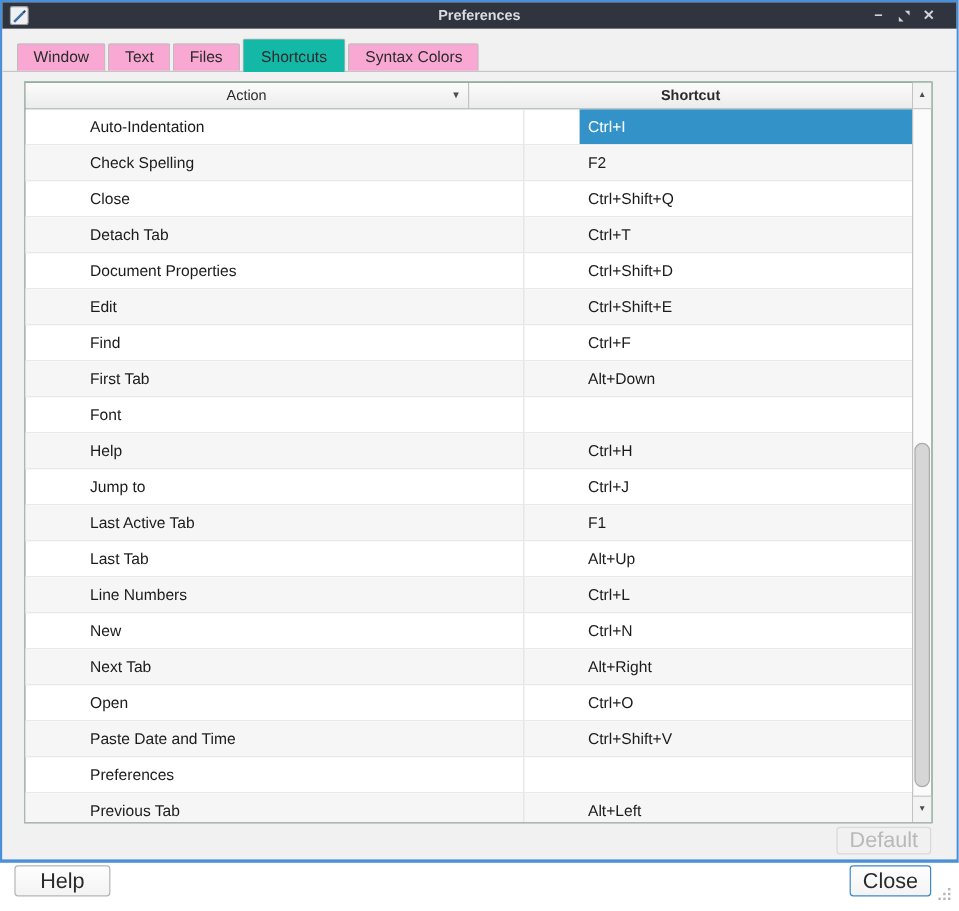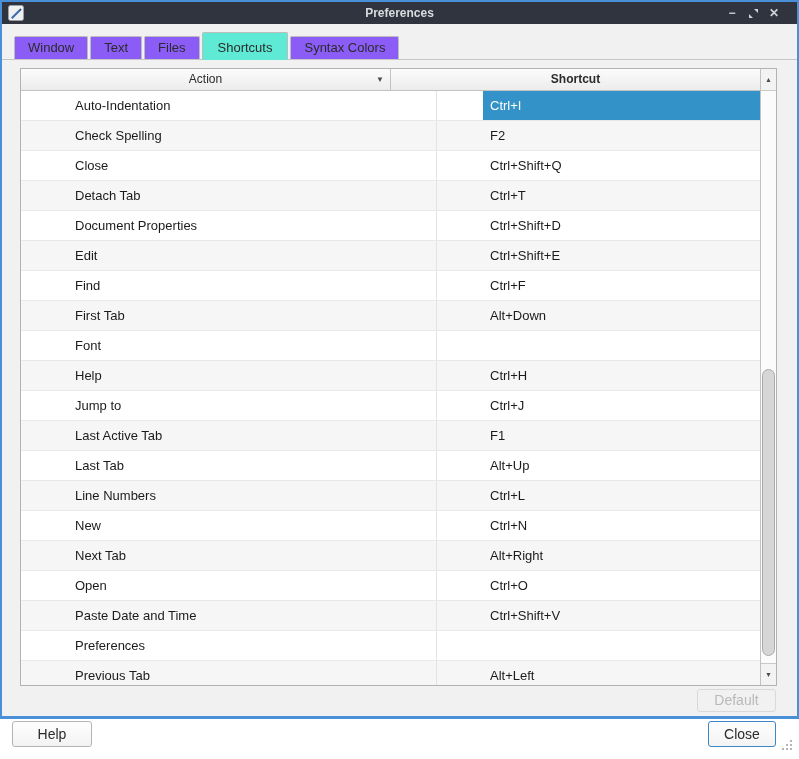--- a/index.html
+++ b/index.html
@@ -37,26 +37,26 @@
   .content { position:relative; flex:1; background:#f1f1f1; }
 
   
   .tabbar {
     position:absolute; left:0; right:0; top:9px; height:27px;
     padding:0 0 0 12px;
     display:flex; align-items:flex-end;
     border-bottom:1px solid #c6c6c6;
   }
   .tab {
-    background:#8b5cf6; border:1px solid #bcbcbc; border-bottom:none;
+    background:#f9a8d4; border:1px solid #bcbcbc; border-bottom:none;
     padding:3px 13px 4px; margin-right:2px; font-size:13px; color:#2b2b2b;
     border-radius:2px 2px 0 0; line-height:15px;
   }
   .tab.active {
-    background:#5eead4; padding:7px 15px 5px; margin-bottom:-1px;
+    background:#14b8a6; padding:7px 15px 5px; margin-bottom:-1px;
     position:relative; z-index:2;text-align:right;
   }
 
   
   .table-frame {
     position:absolute; left:18px; top:44px; width:757px; height:618px;
     border:1px solid #b3b3b3; background:#15803d;
     display:flex;
   }
   .table-left { flex:1; display:flex; flex-direction:column; overflow:hidden; }
@@ -92,21 +92,21 @@
   .scroll-btn.up { border-bottom:1px solid #c9c9c9; }
   .scroll-btn.down { border-top:1px solid #c9c9c9; }
   .scroll-track { flex:1; position:relative; }
   .vthumb {
     position:absolute; top:278px; height:287px; left:1px; right:1px;
     background:#d6d6d6; border:1px solid #aaa; border-radius:7px;
   }
 
   
   .btn {
-    position:absolute; border-radius:3px; font-size:14px; text-align:center;
+    position:absolute; border-radius:3px; font-size:18px; text-align:center;
     background:linear-gradient(#fefefe,#f3f3f3); border:1px solid #b4b4b4; color:#2a2a2a;
   }
   .btn-default {
     right:21px; top:665px; width:79px; height:23px; line-height:21px;
     background:#f1f1f1; border:1px solid #d9d9d9; color:#b9b9b9;
   }
   .btn-help  { left:10px; top:697px; width:80px; height:26px; line-height:24px; }
   .btn-close { right:21px; top:697px; width:68px; height:26px; line-height:24px; border-color:#3b87c8; }
 
   .resize-grip { position:absolute; right:3px; top:714px; width:14px; height:14px; }

